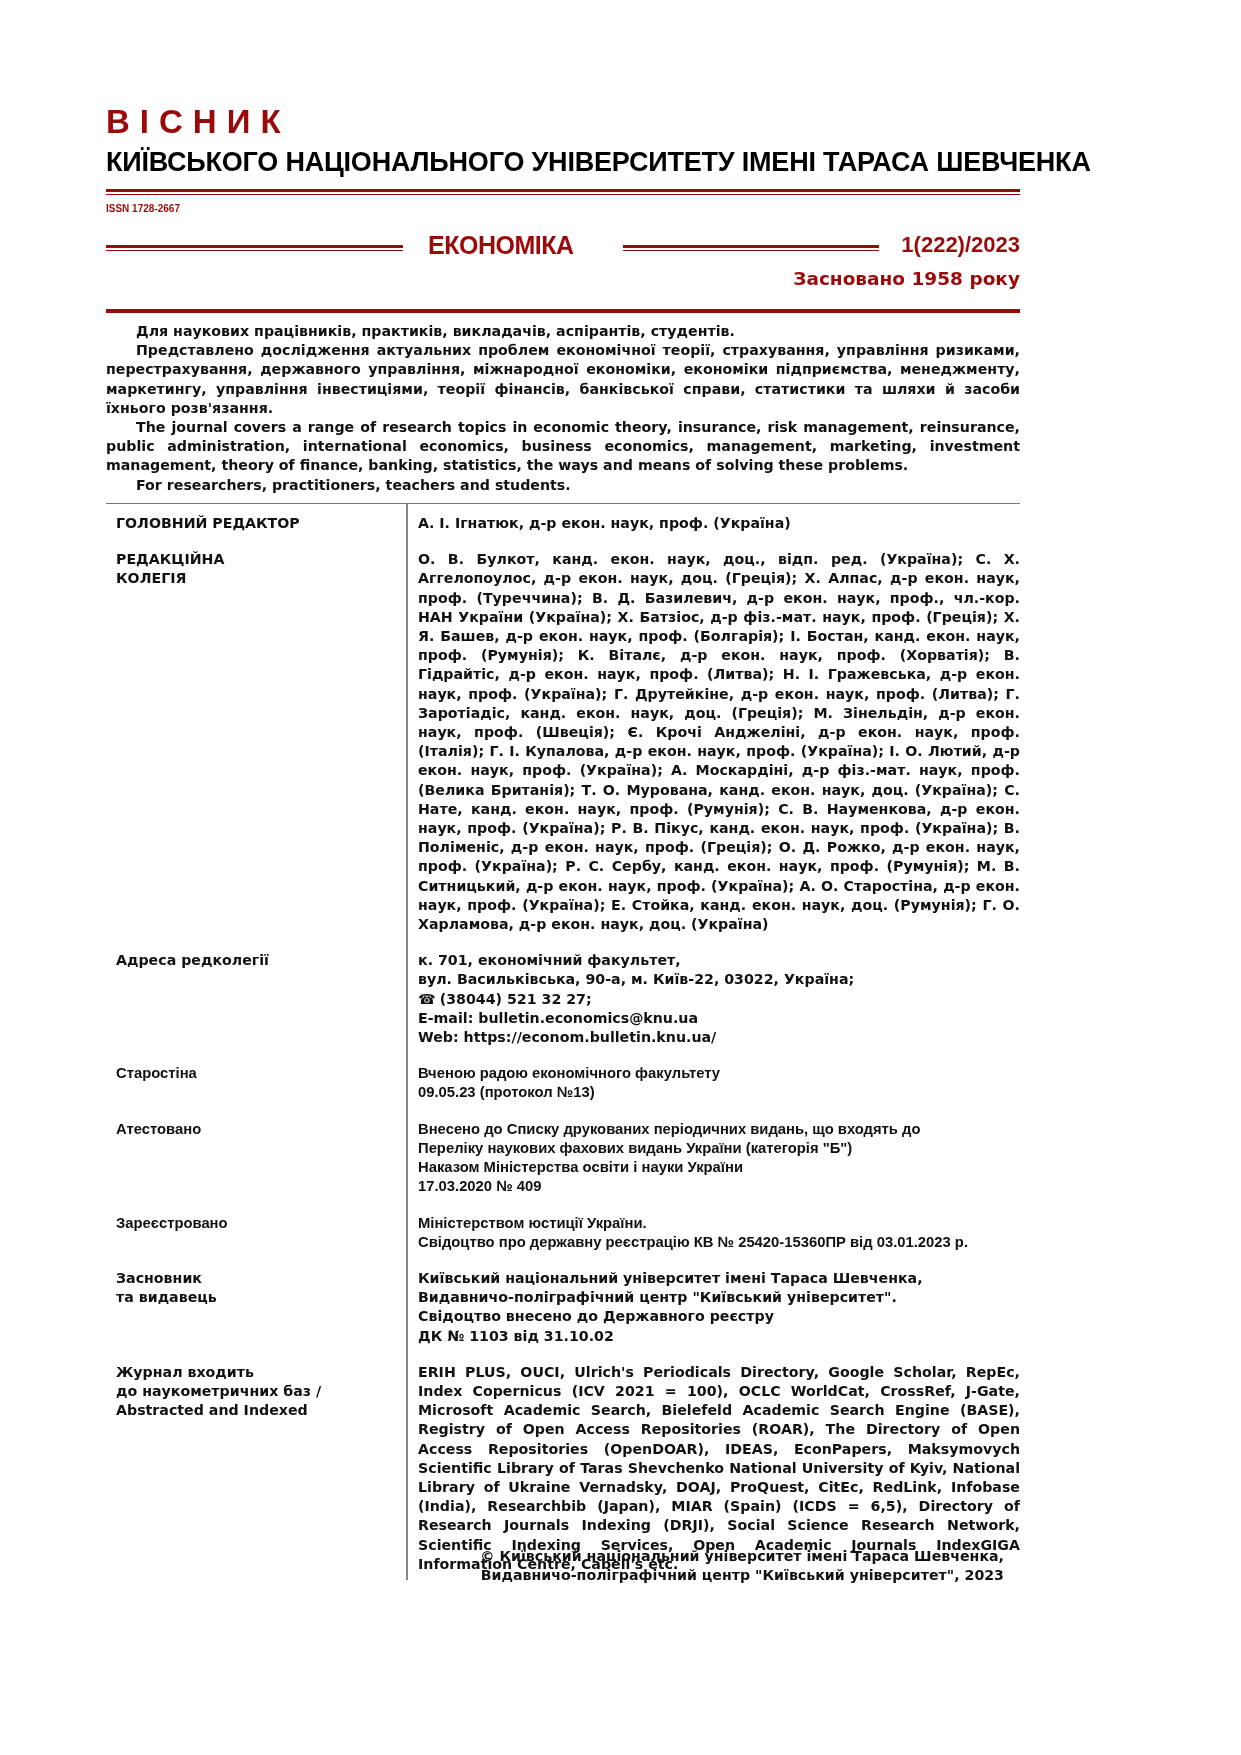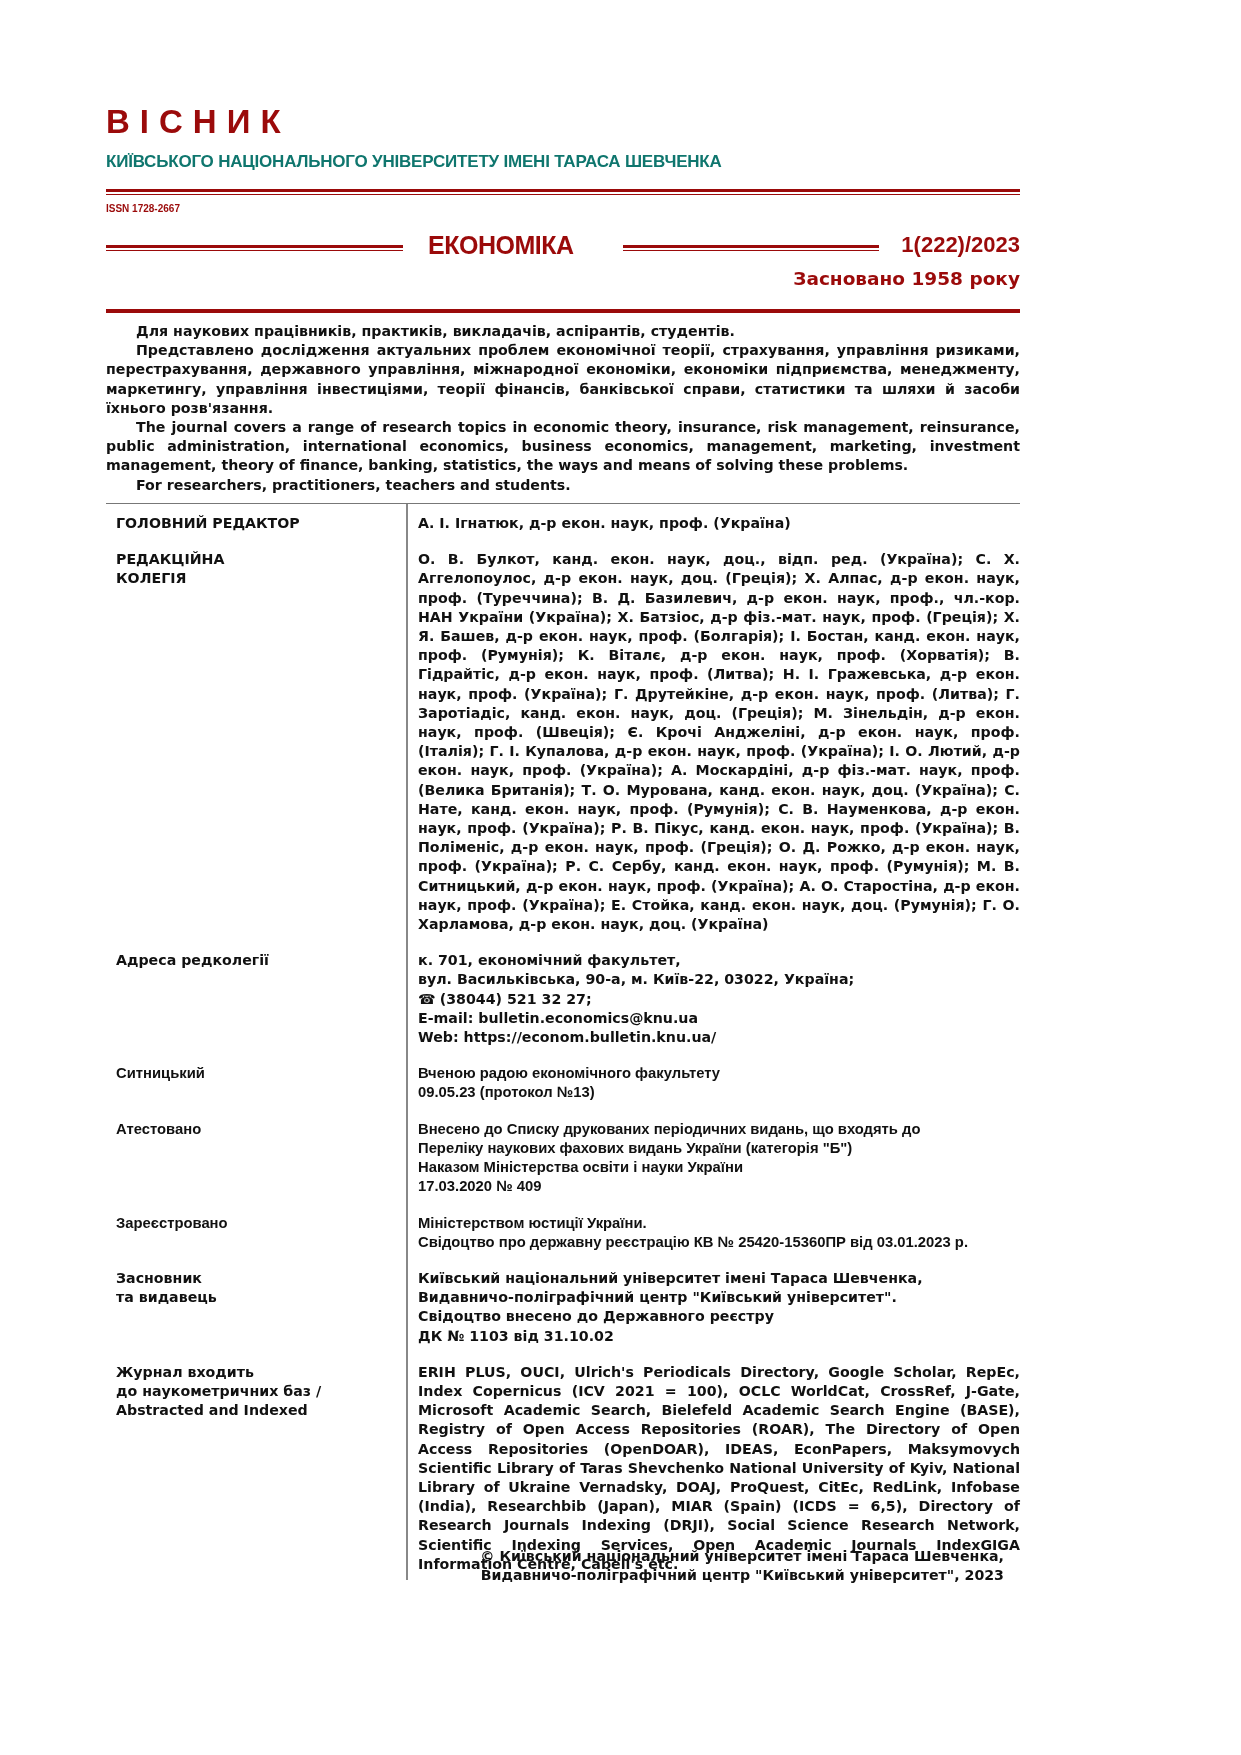--- a/index.html
+++ b/index.html
@@ -3,21 +3,21 @@
 <meta charset="utf-8">
 <style>
   html, body { margin: 0; padding: 0; background: #ffffff; }
   body { width: 1241px; height: 1755px; position: relative; overflow: hidden;
          font-family: "DejaVu Sans", "Liberation Sans", sans-serif; color: #111; }
   .page { position: absolute; left: 106px; top: 0; width: 914px; }
 
   .title-main { position: absolute; top: 104px; left: 0; font-family: "Liberation Sans", sans-serif;
     font-weight: bold; font-size: 33px; letter-spacing: 10px; color: #9b0a0a; line-height: 36px; }
   .title-sub { position: absolute; top: 150px; left: 0; font-family: "Liberation Sans", sans-serif;
-    font-weight: bold; font-size: 17px; color: #0f766e; line-height: 24px; white-space: nowrap; letter-spacing: -0.2px; }
+    font-weight: bold; font-size: 27px; color: #000000; line-height: 24px; white-space: nowrap; letter-spacing: -0.2px; }
 
   .dbl-line { position: absolute; left: 0; width: 914px; height: 3px; border-top: 3px solid #9b0a0a; }
   .dbl-line::after { content: ""; position: absolute; left: 0; right: 0; top: 2px; border-top: 1px solid #9b0a0a; }
 
   .issn { position: absolute; top: 203px; left: 0; font-family: "Liberation Sans", sans-serif;
     font-weight: bold; font-size: 10px; color: #9b0a0a; }
 
   .section-row { position: absolute; top: 232px; left: 0; width: 914px; height: 30px; }
   .section-line-left { position: absolute; left: 0; top: 13px; width: 297px; height: 3px; border-top: 3px solid #9b0a0a; }
   .section-line-left::after { content:""; position:absolute; left:0; right:0; top:2px; border-top:1px solid #9b0a0a; }
@@ -99,21 +99,21 @@
       <div class="info-value" style="text-align:left;">
         <div>к. 701, економічний факультет,</div>
         <div>вул. Васильківська, 90-а, м. Київ-22, 03022, Україна;</div>
         <div><span class="phone-icon">☎</span><span>(38044) 521 32 27;</span></div>
         <div>E-mail: bulletin.economics@knu.ua</div>
         <div>Web: https://econom.bulletin.knu.ua/</div>
       </div>
     </div>
 
     <div class="info-row condensed">
-      <div class="info-label">Ситницький</div>
+      <div class="info-label">Старостіна</div>
       <div class="info-value pre">Вченою радою економічного факультету
 09.05.23 (протокол №13)</div>
     </div>
 
     <div class="info-row condensed">
       <div class="info-label">Атестовано</div>
       <div class="info-value pre">Внесено до Списку друкованих періодичних видань, що входять до
 Переліку наукових фахових видань України (категорія "Б")
 Наказом Міністерства освіти і науки України
 17.03.2020 № 409</div>

